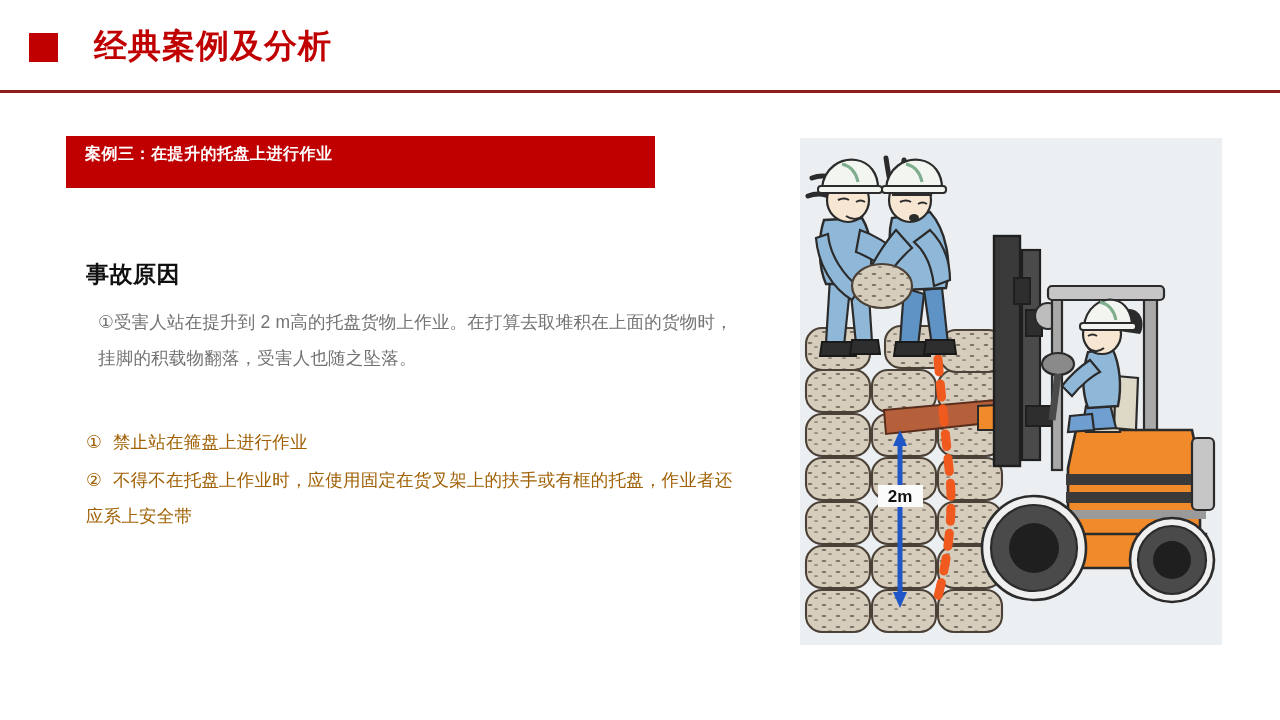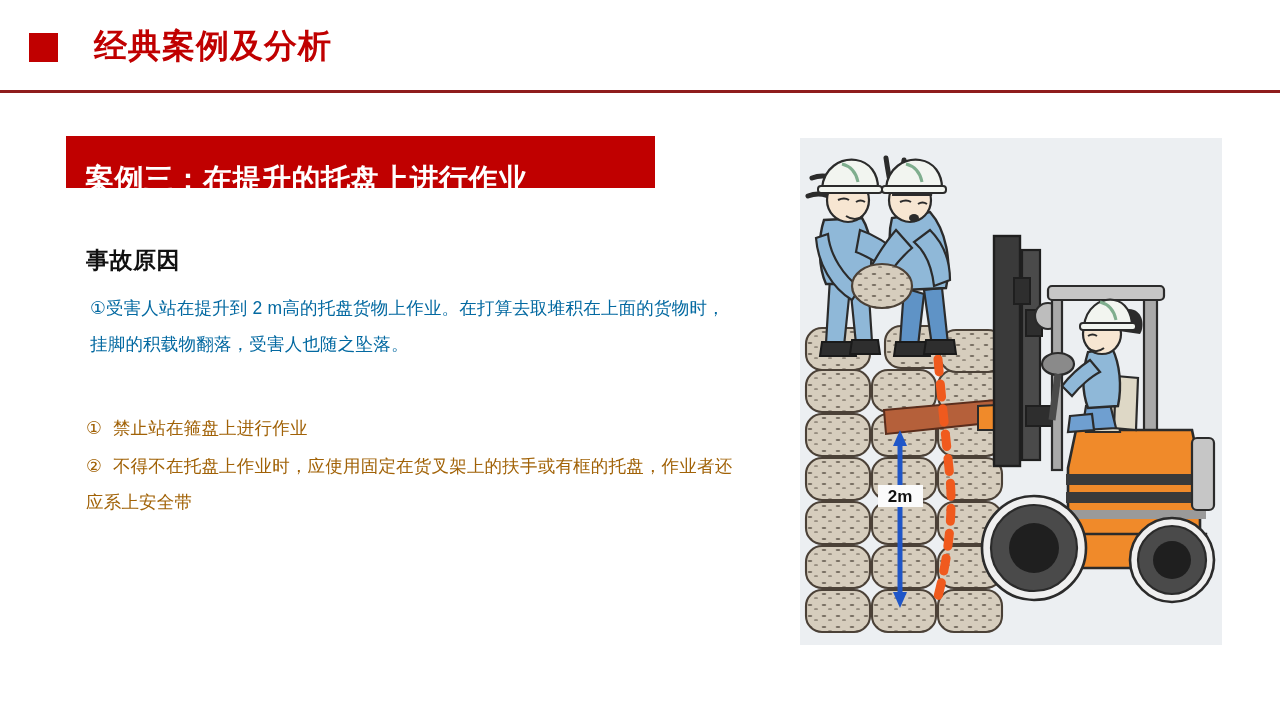--- a/index.html
+++ b/index.html
@@ -58,49 +58,49 @@
     position: absolute;
     left: 66px;
     top: 136px;
     width: 589px;
     height: 52px;
     background: #c00000;
   }
   .case-banner-label {
     position: absolute;
     left: 19px;
-    top: 24px;
-    font-size: 29px;
+    top: 8px;
+    font-size: 16px;
     font-weight: bold;
     color: #ffffff;
     letter-spacing: 0.5px;
     white-space: nowrap;
   }
 
   
   .content-left {
     position: absolute;
     left: 86px;
-    top: 244px;
+    top: 258px;
     width: 660px;
   }
   .section-heading {
     font-size: 23px;
     font-weight: bold;
     color: #111111;
     line-height: 32px;
     margin: 0 0 14px 0;
     letter-spacing: 0.5px;
   }
   .section-body {
     font-size: 17.5px;
     font-weight: normal;
-    color: #0369a1;
+    color: #737373;
     line-height: 36px;
-    margin: 4px;
+    margin: 12px;
     letter-spacing: 0.2px;
   }
   .block-cause {
     margin-bottom: 48px;
   }
   .measure-list {
     list-style: none;
     margin: 14px 0 0 0;
     padding: 0;
   }

